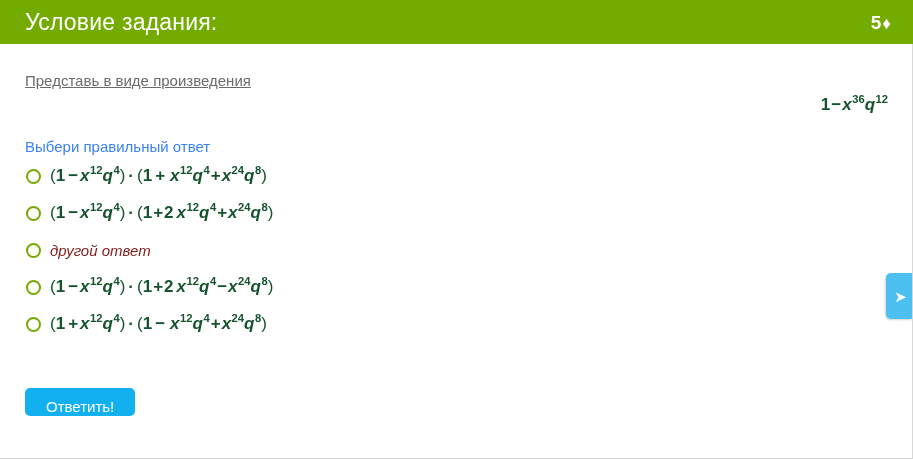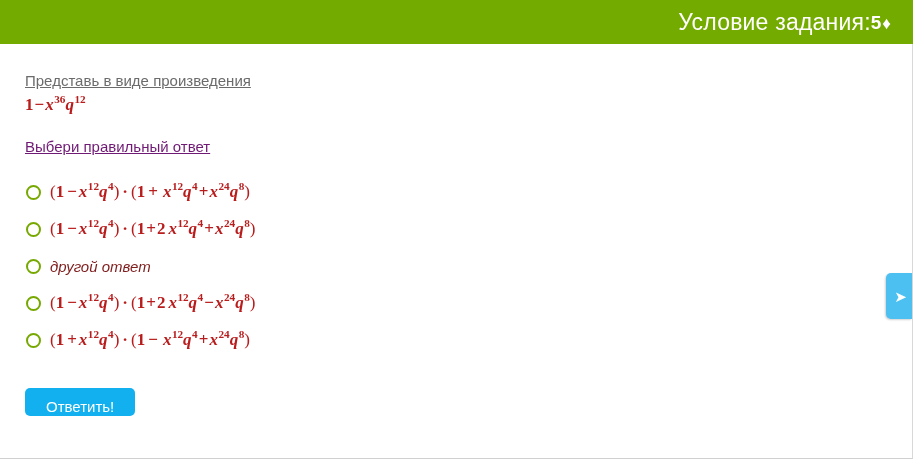--- a/index.html
+++ b/index.html
@@ -27,21 +27,21 @@
   
   .header {
     position: absolute;
     left: 0;
     top: 0;
     width: 913px;
     height: 44px;
     background: #74ab00;
     display: flex;
     align-items: center;
-    justify-content: flex-end;
+    justify-content: space-between;
     box-sizing: border-box;
     padding: 0 22px 0 25px;
   }
   .header-title {
     color: #ffffff;
     font-size: 23px;
     font-weight: normal;
     letter-spacing: 0.2px;
     line-height: 1;
   }
@@ -67,34 +67,34 @@
     box-sizing: border-box;
   }
   .prompt {
     color: #6b6b6b;
     font-size: 15px;
     line-height: 1.45;
     margin: 0 0 2px 0;
     text-decoration: underline;
   }
   .instruction {
-    color: #701a75;
+    color: #3b82f6;
     font-size: 15px;
     line-height: 1.45;
-    margin: 22px 0 16px 0;
-    text-decoration: underline;
+    margin: 22px 0 0 0;
   }
 
   
   .math {
-    font-family: Liberation Serif, serif;
-    color: #b91c1c;
+    font-family: Liberation Sans, sans-serif;
+    color: #14532d;
     font-size: 17px;
     white-space: nowrap;
     line-height: 1.1;
+    text-align: right;
   }
   .math .num { font-weight: bold; font-style: normal; }
   .math .var { font-style: italic; font-weight: bold; }
   .math sup {
     font-size: 0.66em;
     font-weight: bold;
     font-style: normal;
     vertical-align: super;
     line-height: 0;
     margin-left: 0.5px;

